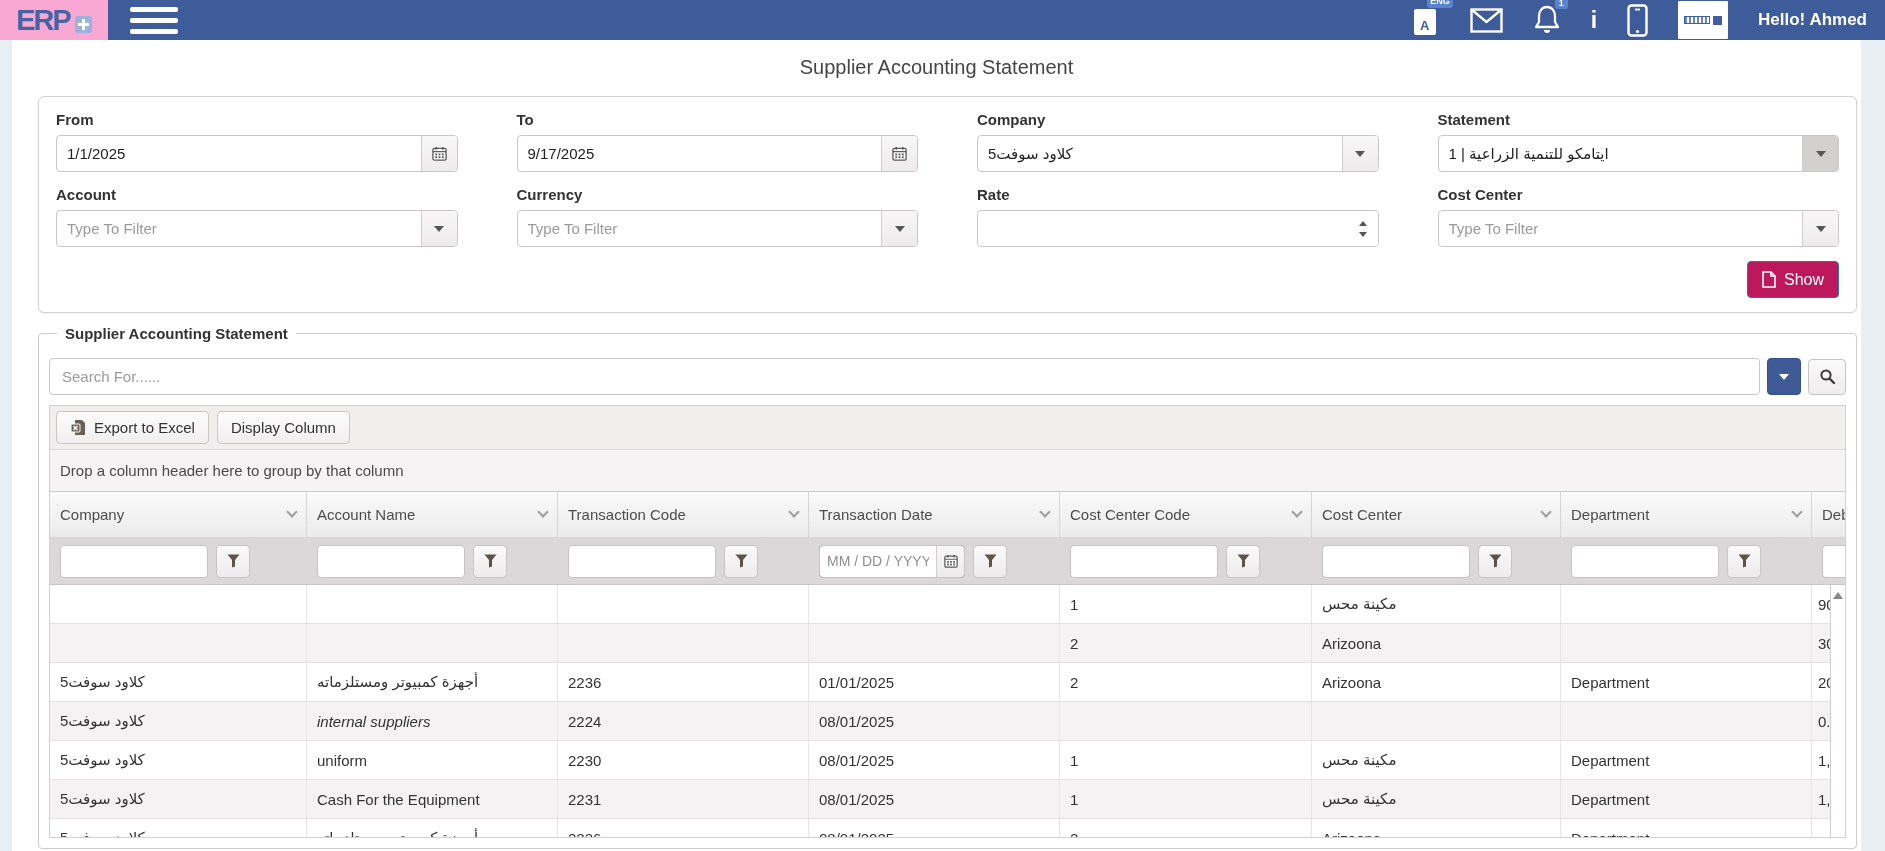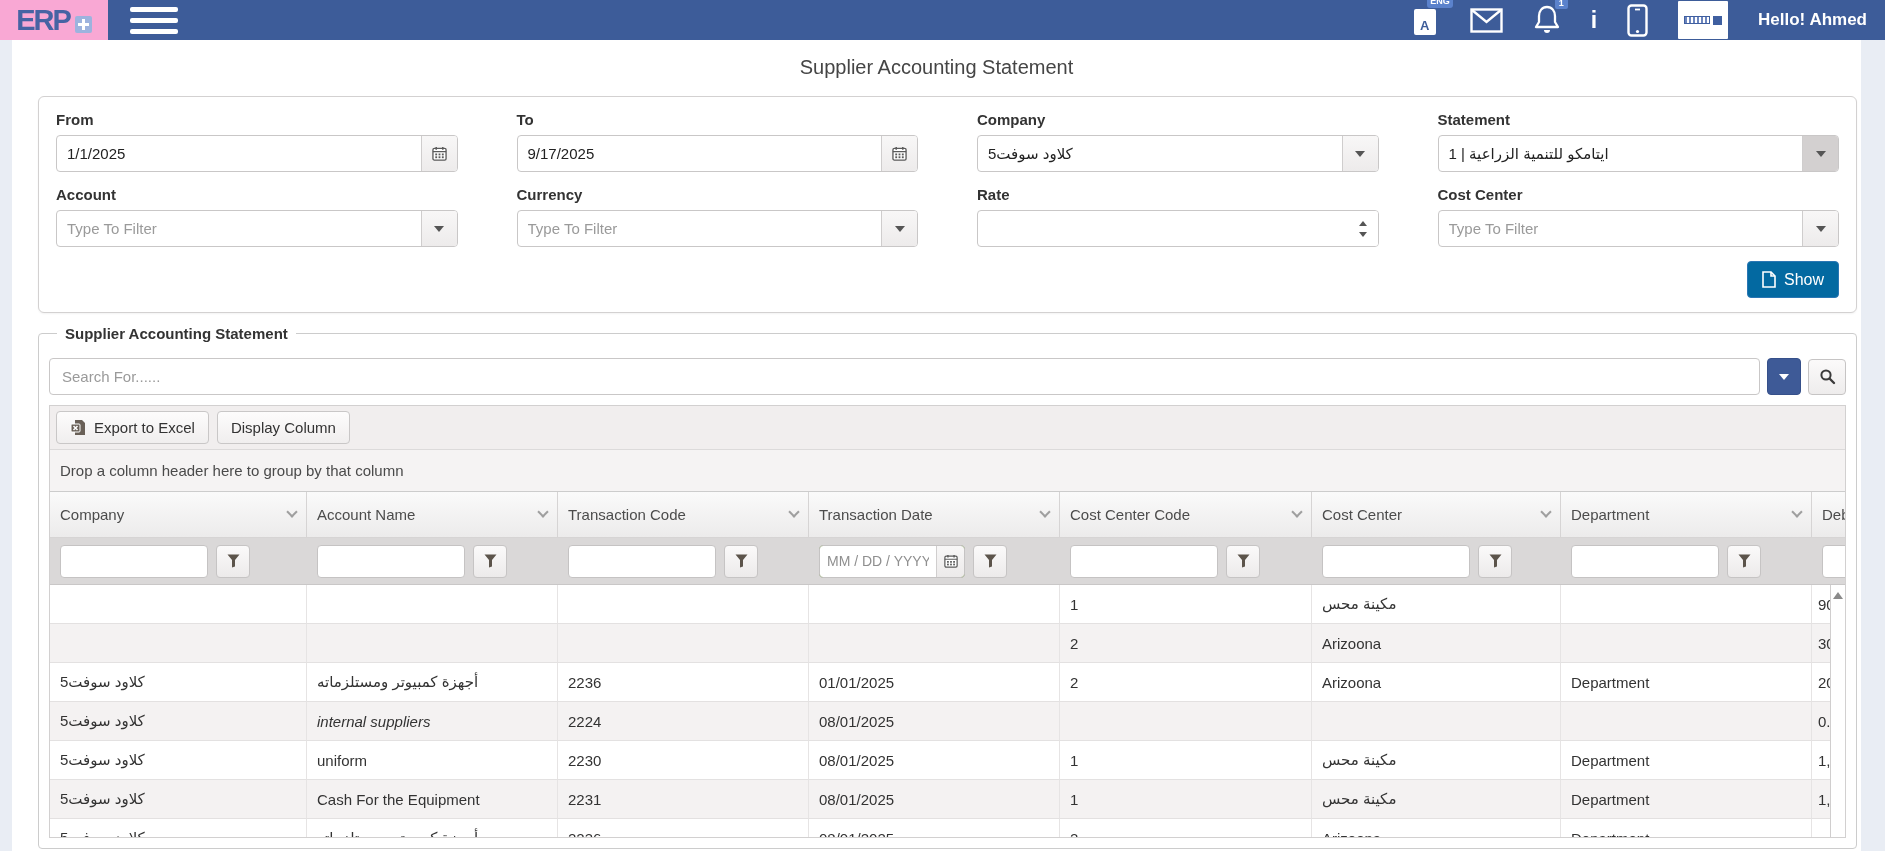--- a/index.html
+++ b/index.html
@@ -37,21 +37,21 @@
 .ctl{display:flex;height:37px;border:1px solid #c9c7c7;border-radius:4px;background:#fff;overflow:hidden}
 .ctl input{flex:1;border:none;outline:none;padding:0 10px;font-size:15px;color:#222;min-width:0;background:transparent}
 .ctl input::placeholder{color:#9a9a9a}
 .ctl-btn{width:36px;border:none;border-left:1px solid #cfcdcd;background:linear-gradient(#f8f7f7,#edebeb);display:flex;align-items:center;justify-content:center;cursor:pointer;flex:none}
 .ctl-btn.dark{background:#d3d0d0}
 .dd-tri{width:0;height:0;border-left:5px solid transparent;border-right:5px solid transparent;border-top:6px solid #555}
 .spin{width:30px;flex:none;display:flex;flex-direction:column;align-items:center;justify-content:center;gap:6px;background:#fff;border:none;cursor:pointer}
 .tri-up{width:0;height:0;border-left:4px solid transparent;border-right:4px solid transparent;border-bottom:5px solid #555}
 .tri-dn{width:0;height:0;border-left:4px solid transparent;border-right:4px solid transparent;border-top:5px solid #555}
 .show-row{display:flex;justify-content:flex-end;margin-top:14px}
-.show-btn{display:flex;align-items:center;gap:8px;background:#0369a1;border:1px solid #2a76b4;color:#fff;font-size:16px;padding:0 14px;height:37px;border-radius:4px;cursor:pointer}
+.show-btn{display:flex;align-items:center;gap:8px;background:#be185d;border:1px solid #2a76b4;color:#fff;font-size:16px;padding:0 14px;height:37px;border-radius:4px;cursor:pointer}
 
 .stmt{margin:12px 0 0 26px;width:1819px;border:1px solid #ccc;border-radius:4px;padding:0 10px 10px}
 .stmt legend{padding:0 8px;margin-left:8px;font-size:15px;font-weight:700;color:#333}
 .search-row{display:flex;gap:7px;margin:16px 0 10px;align-items:center}
 .search-input{flex:1;height:37px;border:1px solid #c9c7c7;border-radius:4px;padding:0 12px;font-size:15px;color:#333;outline:none}
 .search-input::placeholder{color:#9a9a9a}
 .search-dd{width:34px;height:37px;background:#3e5a97;border:1px solid #36508a;border-radius:4px;display:flex;align-items:center;justify-content:center;cursor:pointer;flex:none}
 .search-dd .wtri{width:0;height:0;border-left:5px solid transparent;border-right:5px solid transparent;border-top:6px solid #fff}
 .search-btn{width:38px;height:36px;background:linear-gradient(#fbfafa,#eeecec);border:1px solid #c6c4c4;border-radius:4px;display:flex;align-items:center;justify-content:center;cursor:pointer;flex:none}
 .grid-shell{border:1px solid #d2d0d0}

